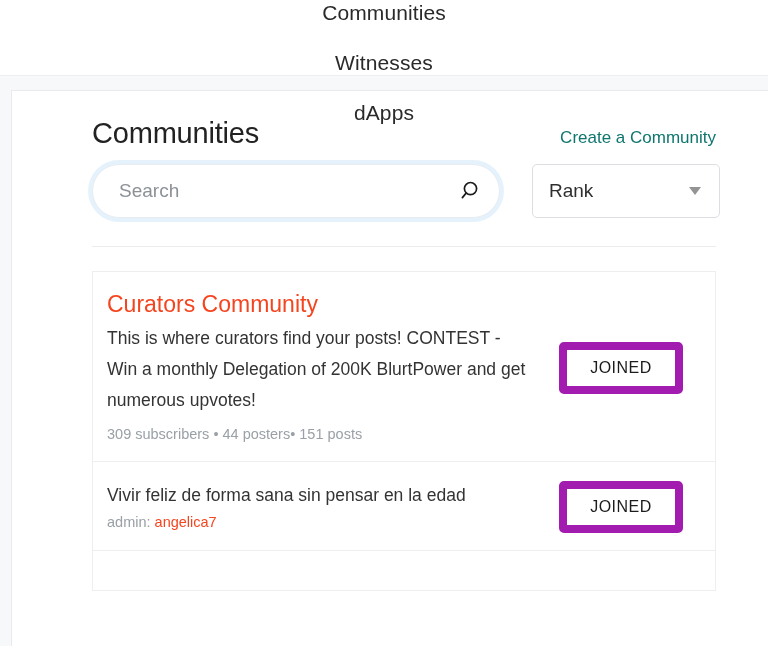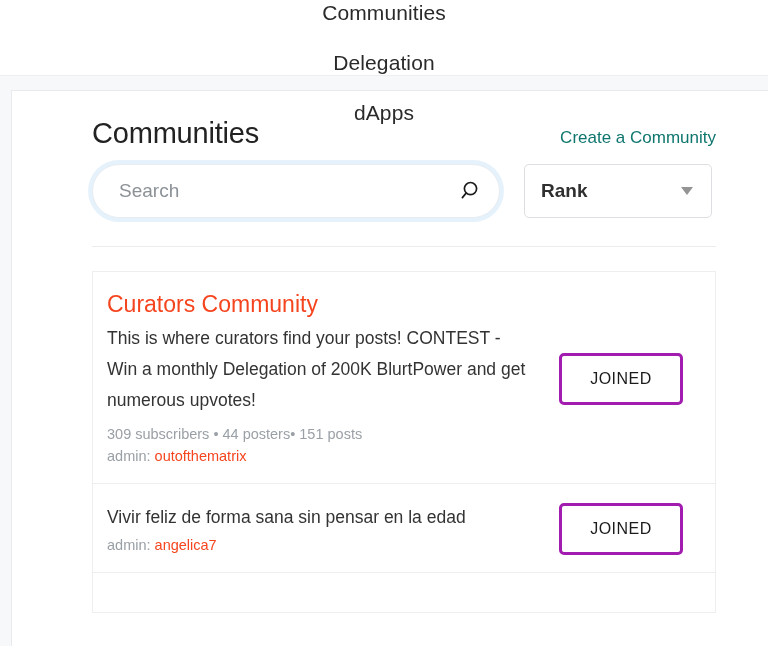--- a/index.html
+++ b/index.html
@@ -78,21 +78,21 @@
     color: #0f766e;
     text-decoration: none;
     cursor: pointer;
     white-space: nowrap;
   }
 
   
   .controls-row {
     display: flex;
     align-items: center;
-    gap: 24px;
+    gap: 32px;
     margin-top: 14px;
     padding-right: 24px;
   }
 
   .search-wrap {
     position: relative;
     width: 408px;
     height: 54px;
     flex: 0 0 auto;
   }
@@ -135,21 +135,20 @@
     position: relative;
     display: flex;
     align-items: center;
     padding: 0 16px;
     cursor: pointer;
     flex: 0 0 auto;
   }
   .sort-value {
     font-size: 19px;
     color: #2f2f2f;
-    font-weight: bold;
   }
   .sort-caret {
     position: absolute;
     right: 18px;
     top: 50%;
     transform: translateY(-50%);
     width: 0; height: 0;
     border-left: 6px solid transparent;
     border-right: 6px solid transparent;
     border-top: 8px solid #949494;
@@ -207,42 +206,42 @@
   .admin-name {
     color: #f5451f;
     text-decoration: none;
     cursor: pointer;
   }
 
   .join-btn {
     flex: 0 0 auto;
     width: 124px;
     height: 52px;
-    border: 3px solid #a21caf;
+    border: 8px solid #a21caf;
     border-radius: 5px;
     background: #ffffff;
     font-family: inherit;
     font-size: 16px;
     letter-spacing: 0.5px;
     color: #1c1c1c;
     cursor: pointer;
     display: flex;
     align-items: center;
     justify-content: center;
     margin-right: 10px;
   }
 </style>
 </head>
 <body>
 
 <div class="topnav">
   <nav class="nav-list">
     <a class="nav-item">Posts</a>
     <a class="nav-item">Communities</a>
-    <a class="nav-item">Delegation</a>
+    <a class="nav-item">Witnesses</a>
     <a class="nav-item">dApps</a>
   </nav>
 </div>
 
 <div class="page-wrap">
   <div class="panel">
     <div class="panel-inner">
 
       <div class="head-row">
         <h1 class="page-title">Communities</h1>
@@ -270,24 +269,20 @@
 
       <div class="divider"></div>
 
       <div class="community-list">
 
         <div class="community-card">
           <div class="card-main">
             <a class="community-name">Curators Community</a>
             <div class="community-about">This is where curators find your posts! CONTEST - Win a monthly Delegation of 200K BlurtPower and get numerous upvotes!</div>
             <div class="community-stats">309 subscribers • 44 posters• 151 posts</div>
-            <div class="community-admin">
-              <span>admin:</span>
-              <a class="admin-name">outofthematrix</a>
-            </div>
           </div>
           <button class="join-btn">JOINED</button>
         </div>
 
         <div class="community-card">
           <div class="card-main">
             <div class="community-about">Vivir feliz de forma sana sin pensar en la edad</div>
             <div class="community-admin">
               <span>admin:</span>
               <a class="admin-name">angelica7</a>

